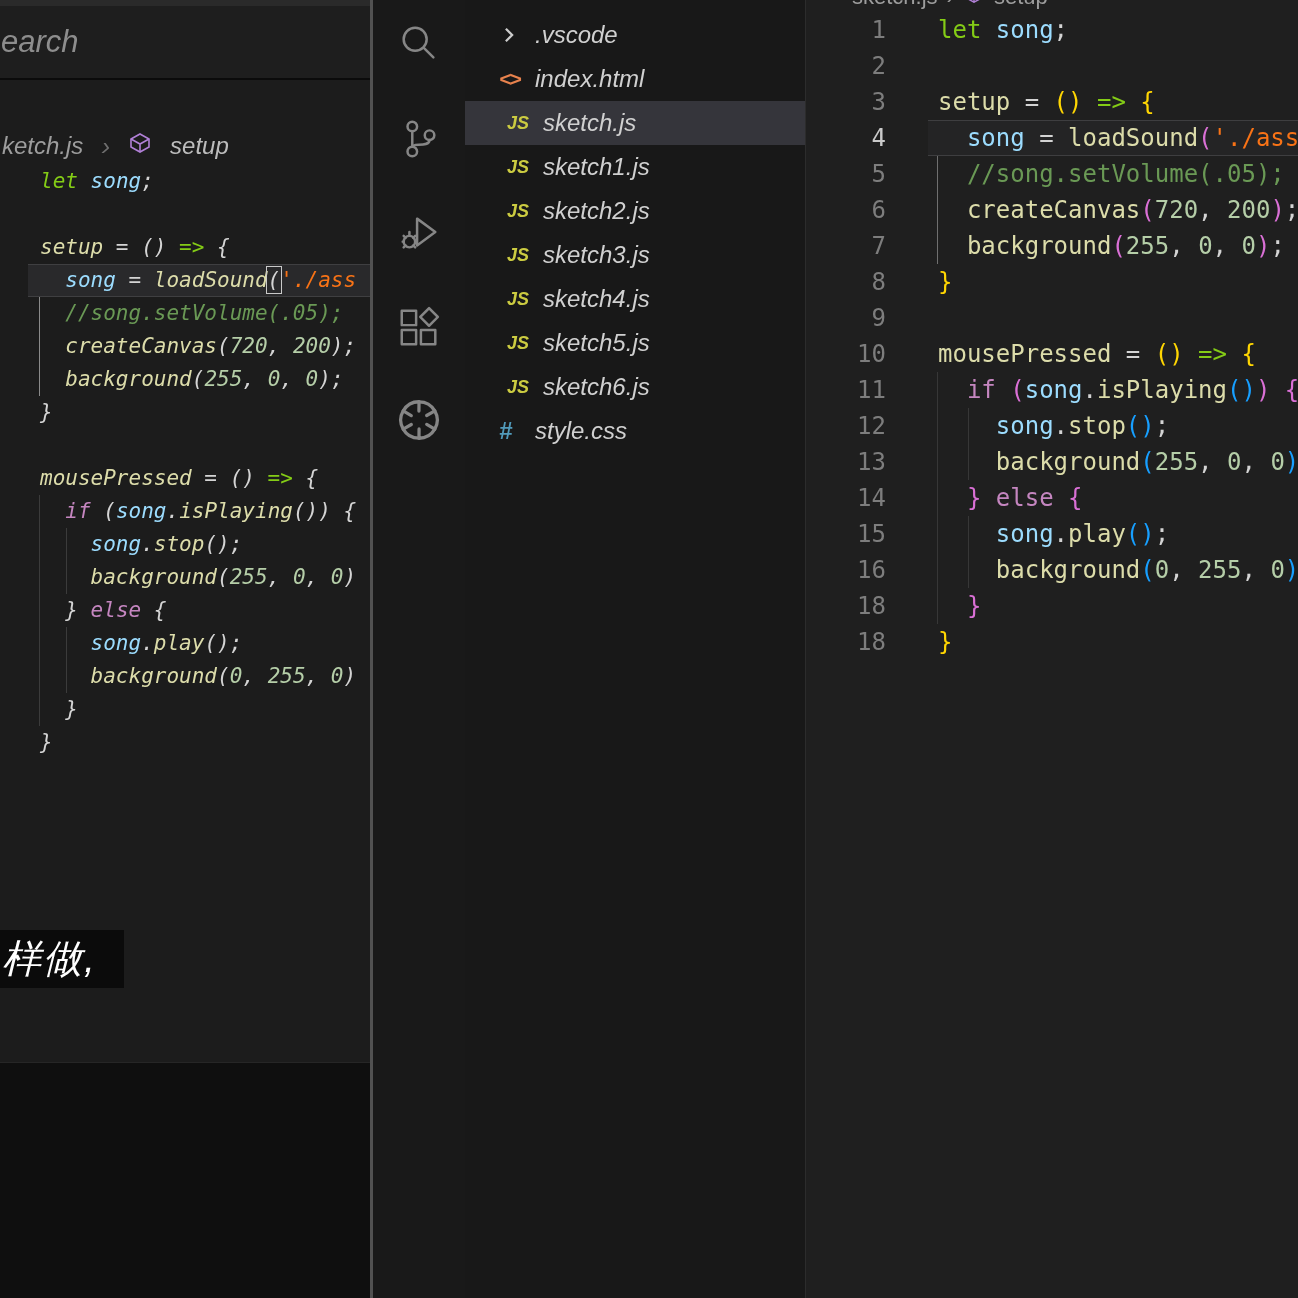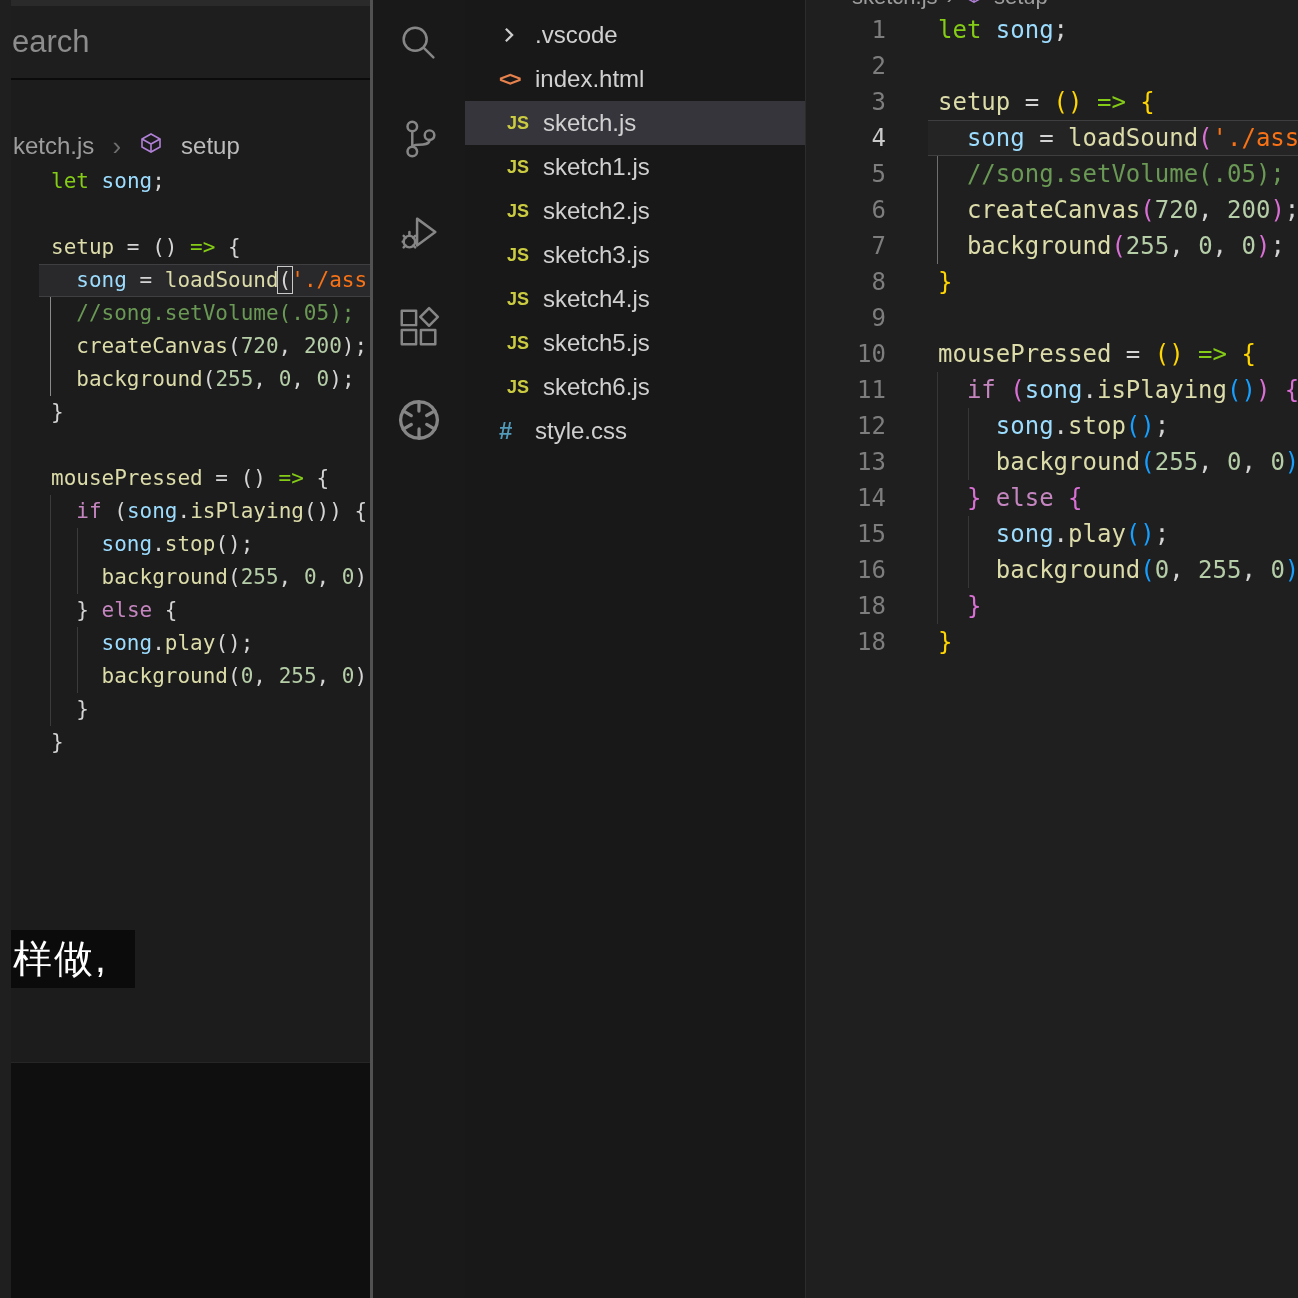--- a/index.html
+++ b/index.html
@@ -1,21 +1,21 @@
 <!DOCTYPE html>
 <html><head>
 <meta charset="utf-8">
 <style>
   * { margin:0; padding:0; box-sizing:border-box; }
   html,body { width:1298px; height:1298px; background:#1f1f1f; overflow:hidden;
               font-family:"Liberation Sans", sans-serif; }
 
   
-  #video-panel { position:absolute; left:11px; top:0; width:370px; height:1298px;
-                 background:#1c1c1c; overflow:hidden; }
+  #video-panel { position:absolute; left:0; top:0; width:370px; height:1298px;
+                 background:#1c1c1c; overflow:hidden;font-style:italic; }
   #video-topstrip { position:absolute; left:0; top:0; width:370px; height:6px; background:#2a2a2a; }
   #video-search { position:absolute; left:0; top:6px; width:370px; height:74px;
                   background:#1e1e1e; border-bottom:2px solid #0b0b0b;
                   color:#8d8d8d; font-size:31px; line-height:72px; padding-left:1px; }
   #video-breadcrumb { position:absolute; left:2px; top:128px; height:36px;
                       display:flex; align-items:center; gap:18px; font-size:24px; }
   #video-breadcrumb .bc-file { color:#9d9d9d; }
   #video-breadcrumb .bc-sep  { color:#6e6e6e; font-size:26px; }
   #video-breadcrumb .bc-sym  { color:#bcbcbc; }
   #video-code { position:absolute; left:0; top:165px; width:370px;
@@ -36,21 +36,21 @@
   #sash { position:absolute; left:370px; top:0; width:3px; height:1298px; background:#515151; }
 
   
   #activity-bar { position:absolute; left:373px; top:0; width:92px; height:1298px; background:#191919; }
   .ab-icon { position:absolute; left:19px; width:54px; height:54px;
              display:flex; align-items:center; justify-content:center; cursor:pointer; }
   .ab-icon svg { stroke:#868686; fill:none; stroke-width:2.6; stroke-linecap:round; stroke-linejoin:round; }
 
   
   #sidebar { position:absolute; left:465px; top:0; width:341px; height:1298px;
-             background:#181818; border-right:1px solid #2c2c2c; }
+             background:#181818; border-right:1px solid #2c2c2c;font-style:italic; }
   #file-list { position:absolute; left:0; top:13px; width:100%; }
   .file-row { display:flex; align-items:center; height:44px; padding-left:34px;
               color:#d0d0d0; font-size:24px; cursor:pointer; }
   .file-row.selected { background:#35353b; }
   .file-row .ficon { width:36px; display:flex; align-items:center; justify-content:flex-start;
                      font-weight:bold; font-size:18px; flex:none; }
   .file-row .chev svg { stroke:#cccccc; fill:none; stroke-width:1.8; }
   .badge.js   { color:#cbcb41;margin-left:8px; }
   .badge.html { color:#e8824d; font-size:21px; letter-spacing:-2px; }
   .badge.css  { color:#519aba; font-size:24px; }

